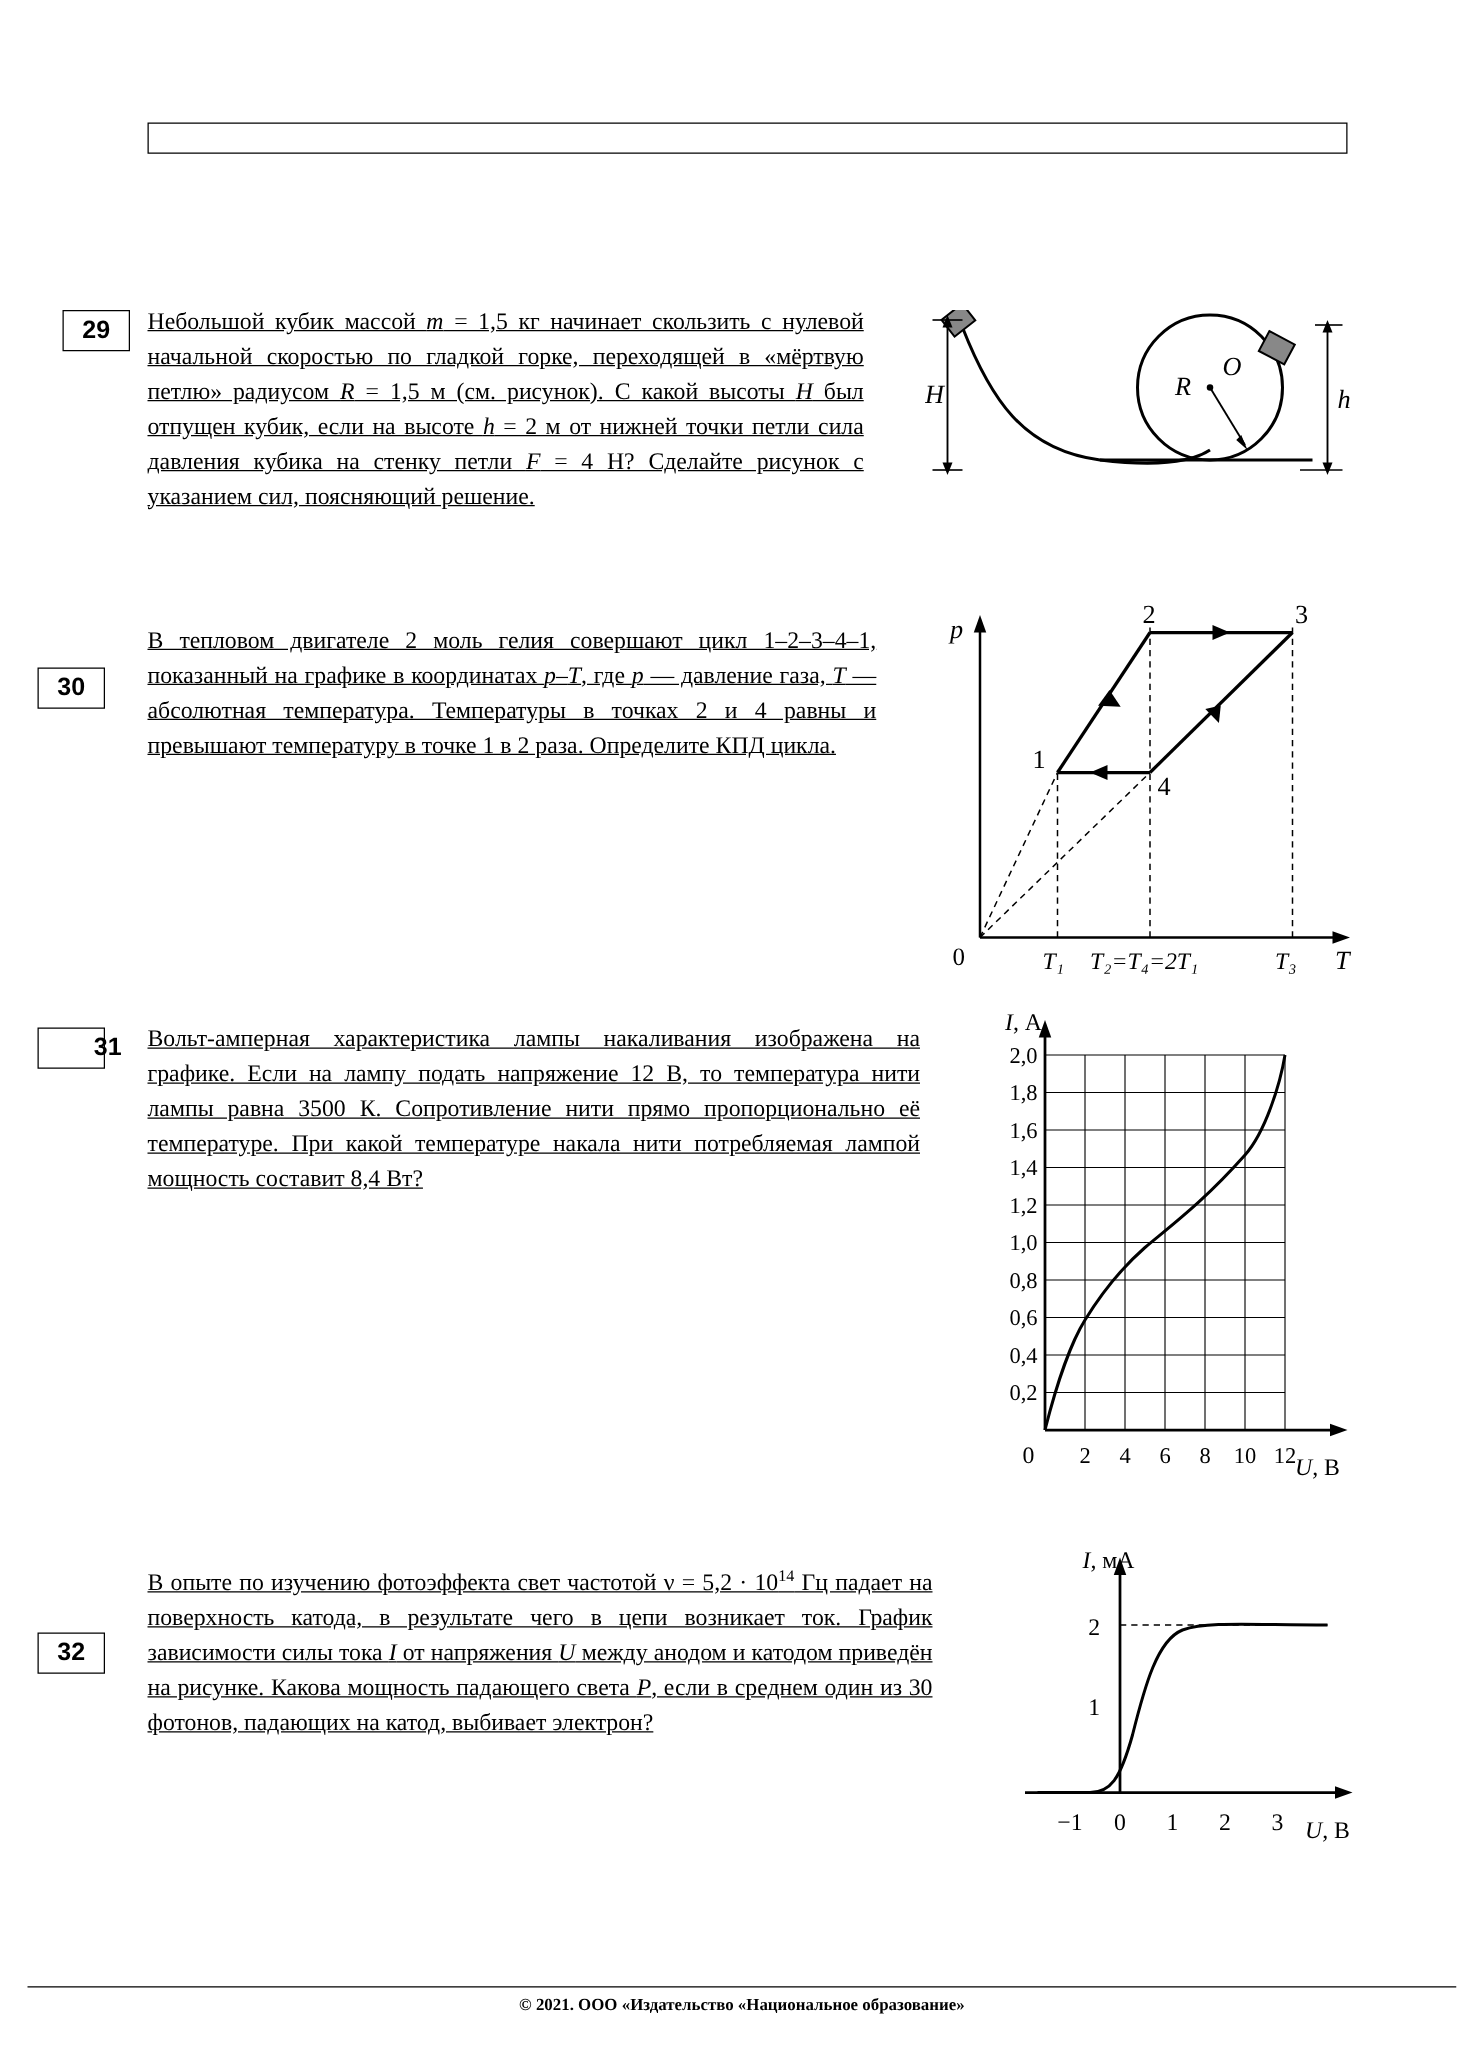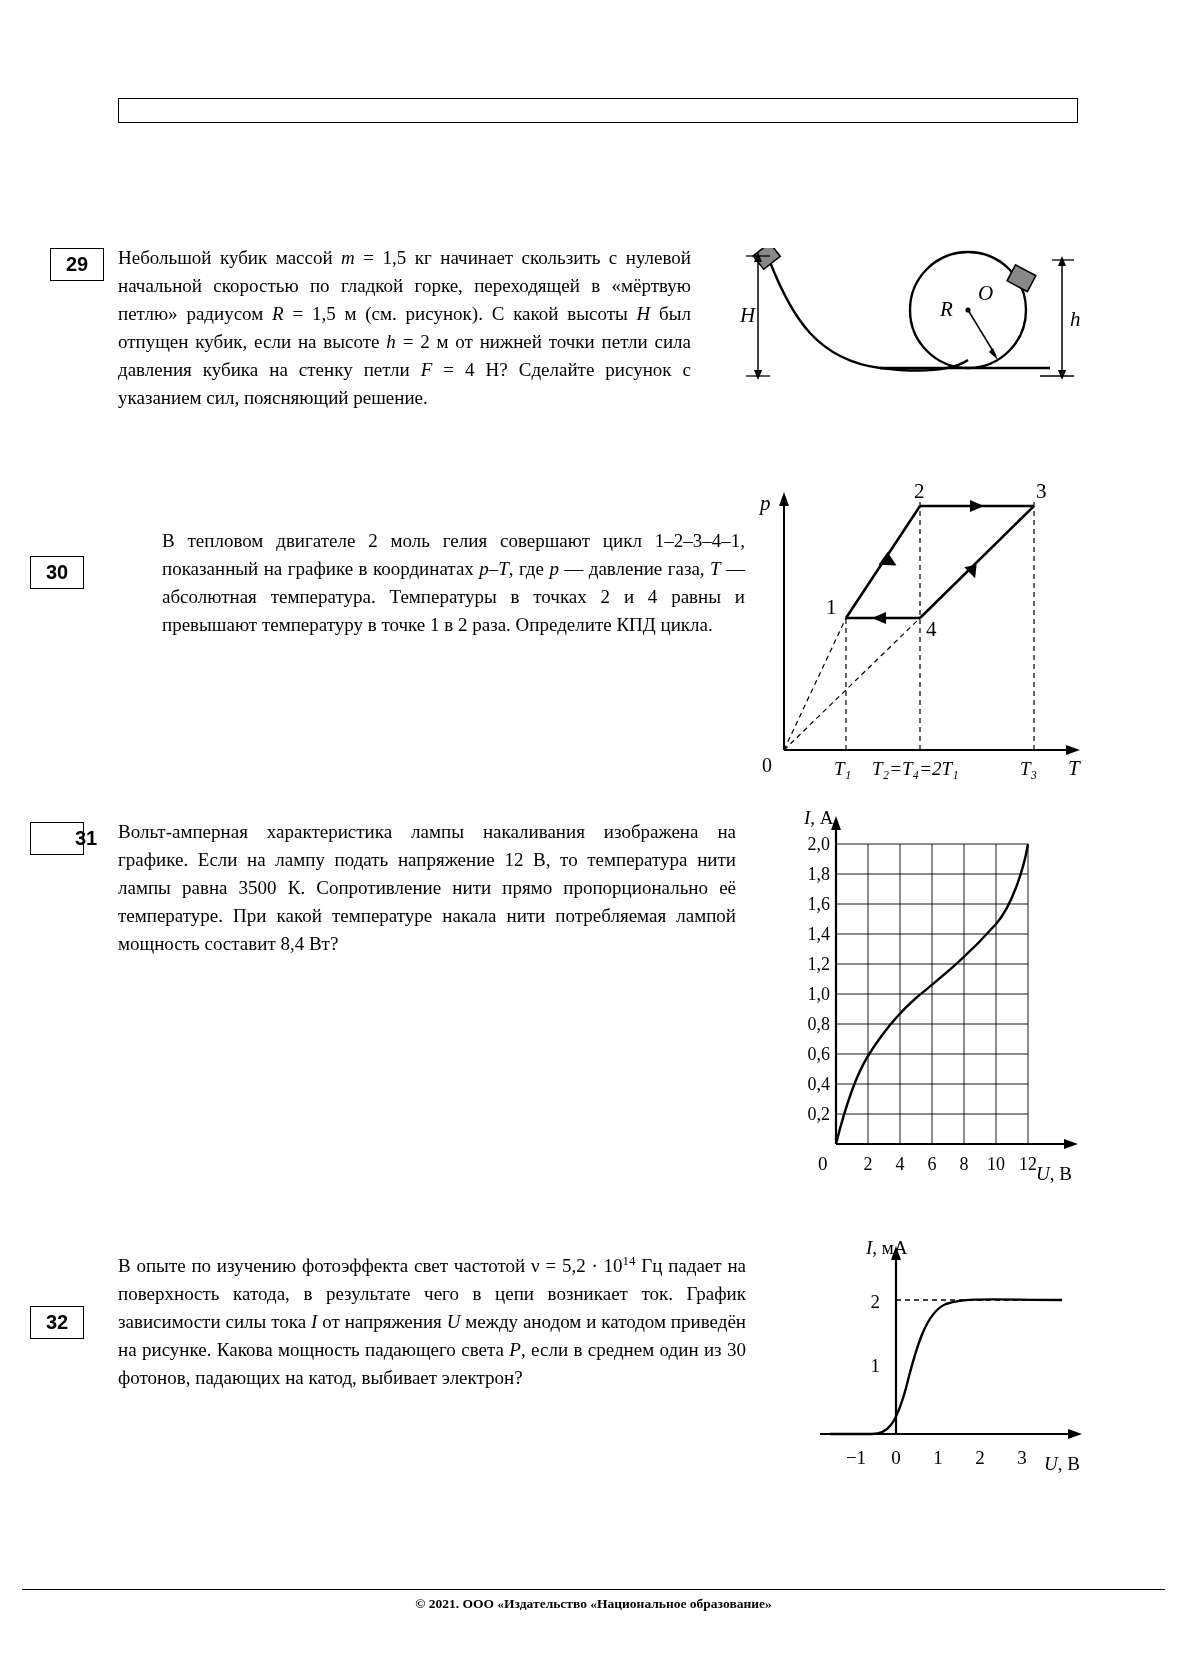--- a/index.html
+++ b/index.html
@@ -40,20 +40,21 @@
 
   
   .task-num{
     position:absolute;width:54px;height:33px;border:1.5px solid #000;
     box-sizing:border-box;text-align:center;line-height:30px;
     font-size:20px;font-weight:bold;font-family:"Liberation Sans", sans-serif;
   }
   .task-text{
     position:absolute;font-size:19px;line-height:1.47;text-align:justify;
     font-family:"Liberation Serif", serif;
+    text-decoration:underline;
   }
   .task-text i{font-style:italic;}
   sup{font-size:0.68em;}
 
   
   .figure{position:absolute;}
 
   
   .footer{
     position:absolute;left:22px;right:22px;bottom:42px;text-align:center;
@@ -107,22 +108,22 @@
       <text x="330" y="78" font-family="Liberation Serif, serif" font-size="21" font-style="italic">h</text>
 
       <line x1="228" y1="62" x2="256" y2="108" stroke="#000" stroke-width="1.5"></line>
       <polygon points="258,112 249,104 253,100" fill="#000"></polygon>
       <circle cx="228" cy="62" r="2.6" fill="#000"></circle>
       <text x="200" y="68" font-family="Liberation Serif, serif" font-size="21" font-style="italic">R</text>
       <text x="238" y="52" font-family="Liberation Serif, serif" font-size="21" font-style="italic">O</text>
     </svg>
   </div>
 
-  <div class="task-num" style="left:30px;top:556px;">30</div>
-  <div class="task-text" style="left:118px;top:527px;width:583px;margin-left:44px;">В тепловом двигателе 2 моль гелия совершают цикл 1–2–3–4–1, показанный на графике в координатах <i>p</i>–<i>T</i>, где <i>p</i> — давление газа, <i>T</i> — абсолютная температура. Температуры в точках 2 и 4 равны и превышают температуру в точке 1 в 2 раза. Определите КПД цикла.</div>
+  <div class="task-num" style="left:30px;top:534px;">30</div>
+  <div class="task-text" style="left:118px;top:499px;width:583px;">В тепловом двигателе 2 моль гелия совершают цикл 1–2–3–4–1, показанный на графике в координатах <i>p</i>–<i>T</i>, где <i>p</i> — давление газа, <i>T</i> — абсолютная температура. Температуры в точках 2 и 4 равны и превышают температуру в точке 1 в 2 раза. Определите КПД цикла.</div>
 
   <div class="figure" style="left:748px;top:480px;">
     <svg width="350" height="300" viewBox="0 0 350 300">
 
       <line x1="36" y1="270" x2="36" y2="22" stroke="#000" stroke-width="2"></line>
       <polygon points="36,12 31,26 41,26" fill="#000"></polygon>
       <line x1="36" y1="270" x2="322" y2="270" stroke="#000" stroke-width="2"></line>
       <polygon points="332,270 318,265 318,275" fill="#000"></polygon>
       <text x="12" y="30" font-size="21" font-style="italic" font-family="Liberation Serif, serif">p</text>
       <text x="320" y="295" font-size="21" font-style="italic" font-family="Liberation Serif, serif">T</text>

